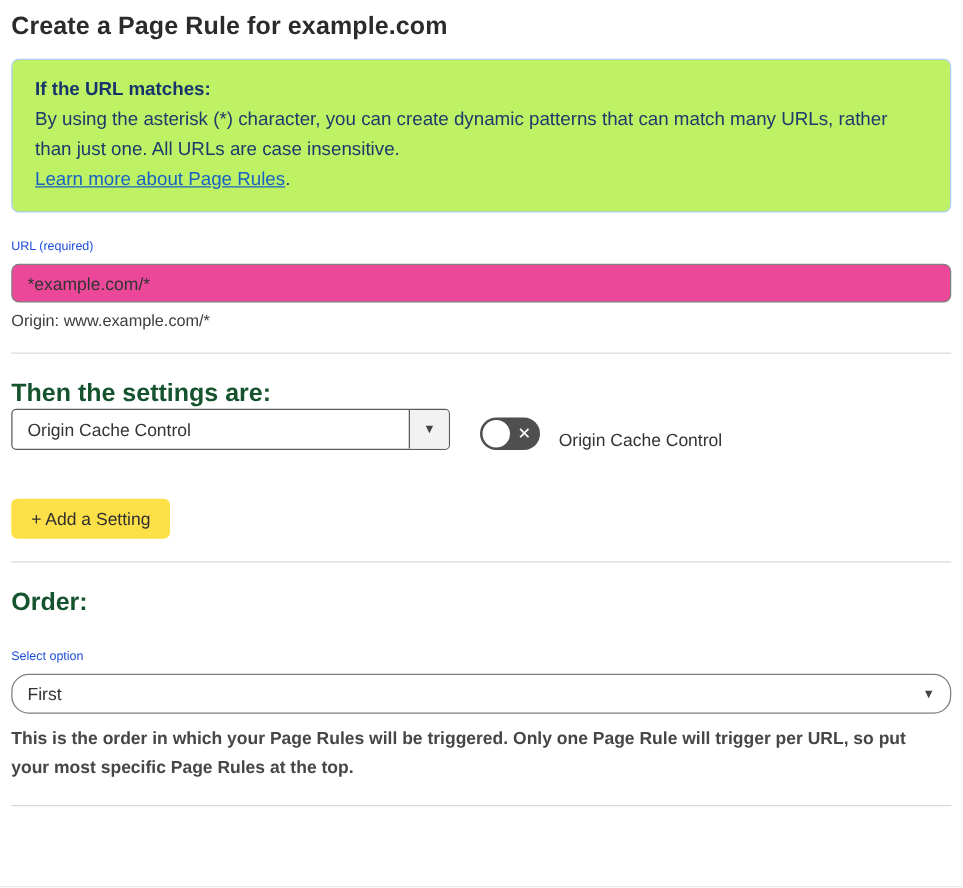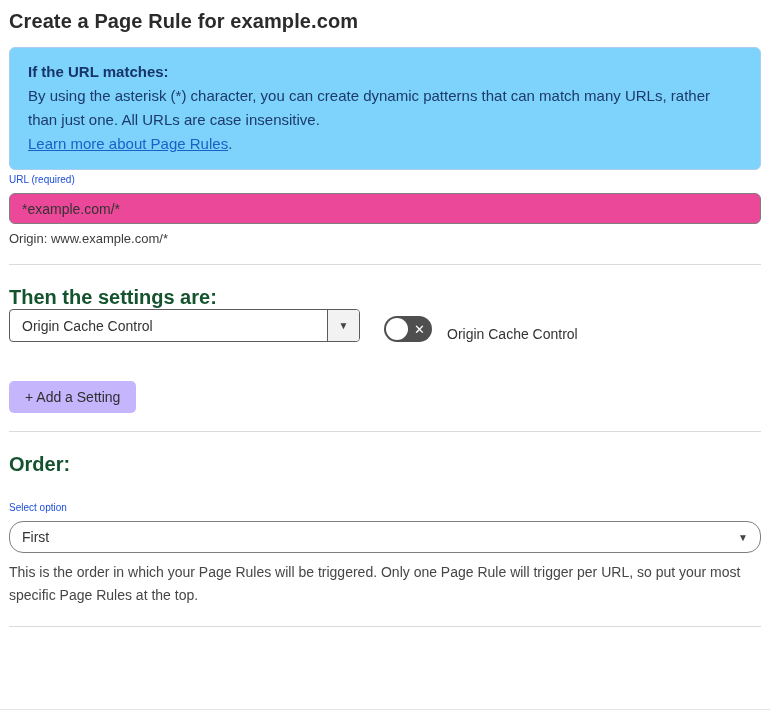--- a/index.html
+++ b/index.html
@@ -18,28 +18,28 @@
     border-bottom: 1px solid #e4e4e4;
   }
   h1.page-title {
     font-size: 20px;
     font-weight: bold;
     color: #2b2b2b;
     letter-spacing: 0.1px;
     margin: 2px 0 14px 0;
   }
   .info-box {
-    background: #7dd3fc;
+    background: #bef264;
     border: 1px solid #abcdee;
     border-radius: 6px;
     padding: 12px 18px 13px 18px;
     color: #1c3a6b;
     font-size: 15px;
     line-height: 24px;
-    margin-bottom: 4px;
+    margin-bottom: 22px;
   }
   .info-box .info-heading {
     font-weight: bold;
     color: #17356a;
   }
   .info-box a.info-link {
     color: #1862c6;
     text-decoration: underline;
     cursor: pointer;
   }
@@ -150,21 +150,21 @@
   .btn {
     display: inline-block;
     border: none;
     border-radius: 5px;
     font-family: "Liberation Sans", sans-serif;
     font-size: 14px;
     padding: 8px 16px;
     cursor: pointer;
   }
   .btn-gray {
-    background: #c4b5fd;
+    background: #fde047;
     color: #2f2f2f;
   }
   .add-setting-btn { margin-top: 39px; }
   .order-heading { margin-top: 22px; }
   .select-label { margin-top: 26px; }
   .select-box {
     width: 752px;
     height: 32px;
     border: 1px solid #7f7f7f;
     border-radius: 14px;
@@ -180,20 +180,21 @@
   .select-box .chevron {
     font-size: 10px;
     color: #444444;
   }
   .order-helper {
     font-size: 14px;
     line-height: 23px;
     color: #464646;
     margin-top: 8px;
     max-width: 745px;
+    font-weight: bold;
   }
   .footer-divider { margin-top: 19px; }
 </style>
 </head>
 <body>
 
 <div class="wrap">
 
   <h1 class="page-title">Create a Page Rule for example.com</h1>
 

